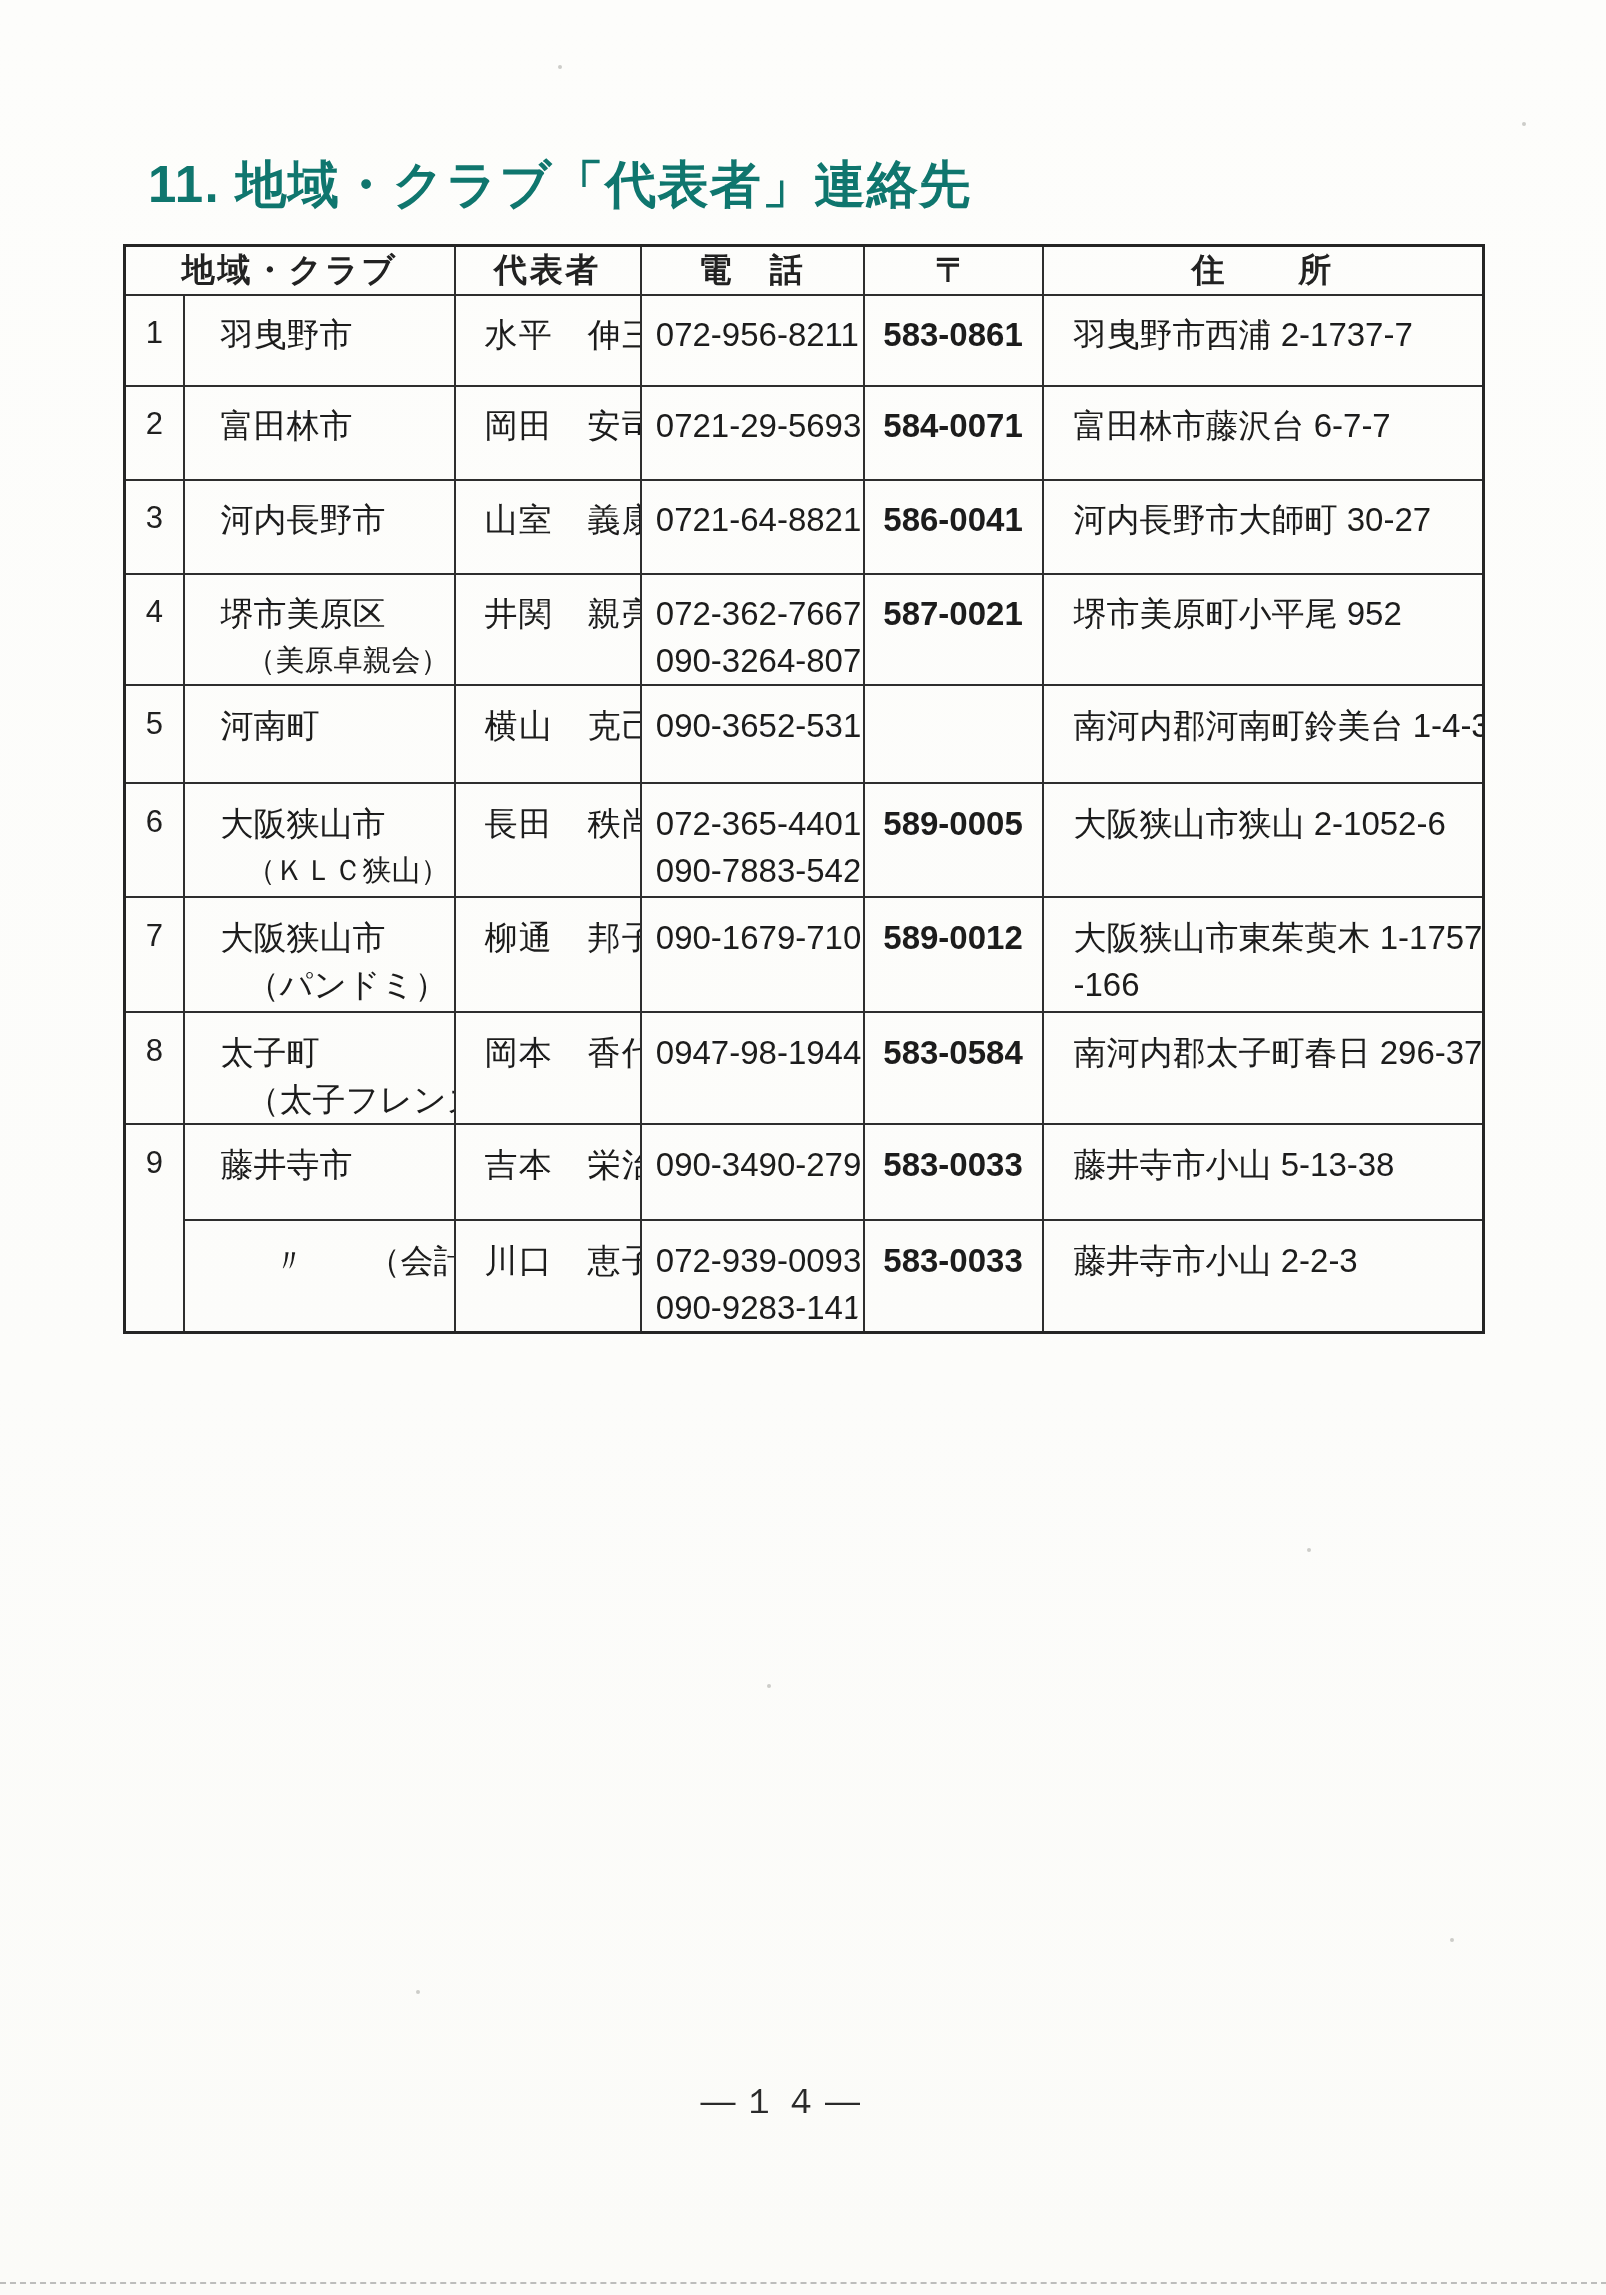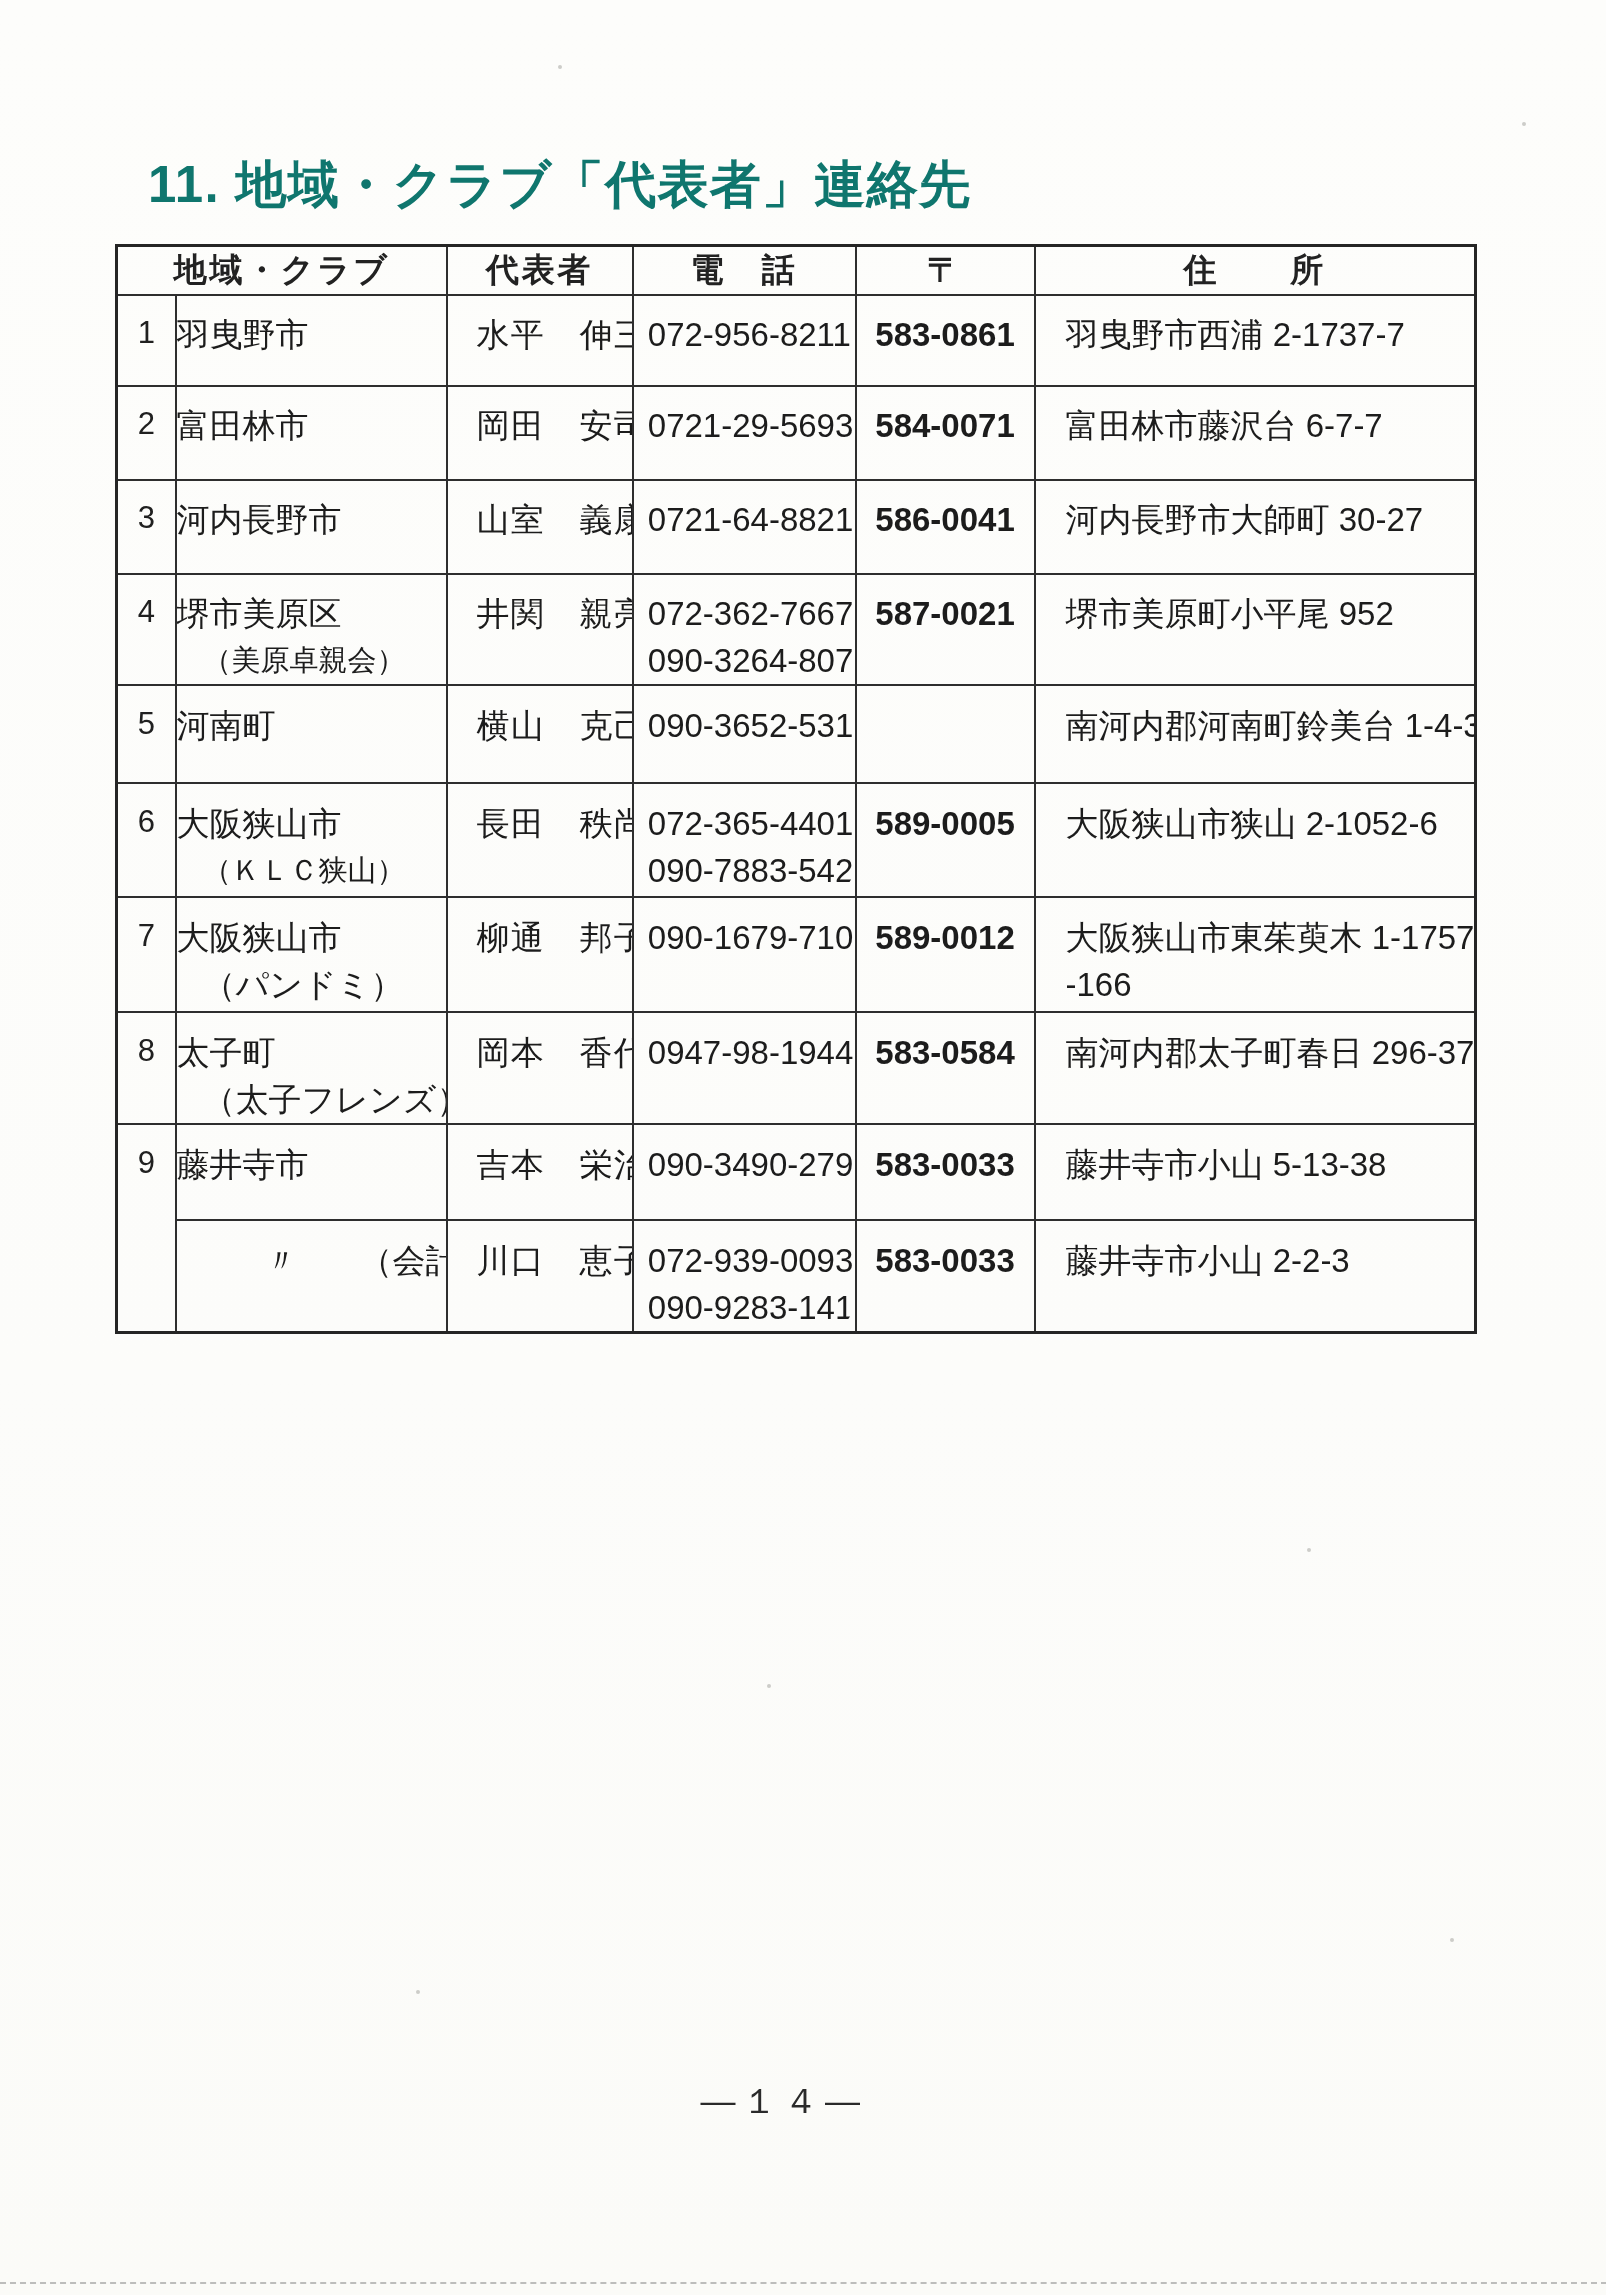--- a/index.html
+++ b/index.html
@@ -8,21 +8,21 @@
     background:linear-gradient(180deg,#fdfdfb 0%,#fcfcfa 60%,#fbfbf8 100%);
     font-family:"Liberation Sans","DejaVu Sans",sans-serif;
     color:#1c1c1c;overflow:hidden;
   }
   .title{
     position:absolute;left:148px;top:151px;margin:0;
     font-size:51px;font-weight:900;letter-spacing:1.3px;color:#0f766e;
     white-space:nowrap;
   }
   table.contact-table{
-    position:absolute;left:115px;top:244px;width:1359px;
+    position:absolute;left:123px;top:244px;width:1359px;
     border-collapse:collapse;table-layout:fixed;
     border:3.3px solid #252525;
   }
   col.c-no{width:59px;}
   col.c-region{width:271px;}
   col.c-rep{width:186px;}
   col.c-phone{width:223px;}
   col.c-postal{width:179px;}
   col.c-addr{width:441px;}
   th,td{
@@ -34,21 +34,21 @@
     overflow:hidden;
   }
   tr.header-row{height:49px;}
   th{
     vertical-align:middle;text-align:center;
     font-size:33px;font-weight:600;letter-spacing:2.6px;color:#222;
     white-space:nowrap;
   }
   td{padding-top:15.6px;}
   td.no-cell{text-align:center;font-size:31px;padding-top:19.5px;color:#202020;}
-  td.region-cell{}
+  td.region-cell{padding-left:36px;}
   td.rep-cell{padding-left:29px;letter-spacing:1.3px;}
   td.phone-cell{padding-left:14.3px;letter-spacing:0px;border-radius:30px;}
   td.postal-cell{text-align:center;font-weight:bold;}
   td.addr-cell{padding-left:30px;}
   .cell-line{display:block;line-height:47px;white-space:nowrap;}
   .sub-line{display:block;line-height:47px;white-space:nowrap;padding-left:26px;}
   .sub-small{font-size:29px;}
   tr.faint-top td{border-top:2px dotted #8f8f8f;}
   td.ditto-cell{padding-left:88px;}
   .ditto-gap{display:inline-block;width:62px;}

